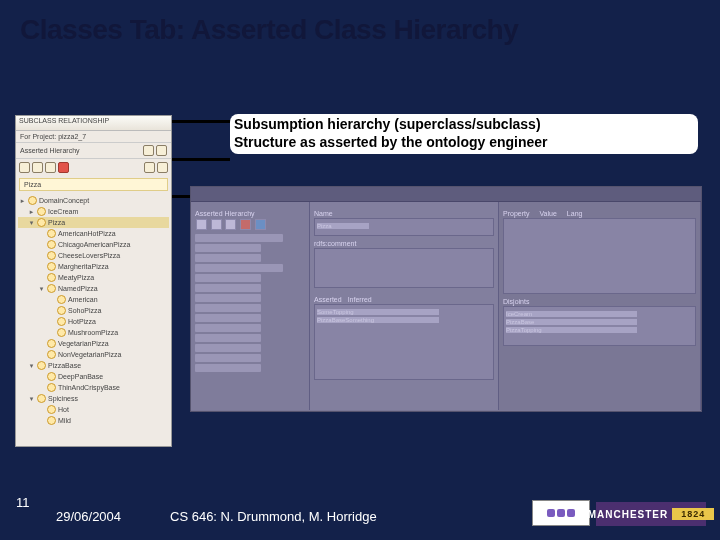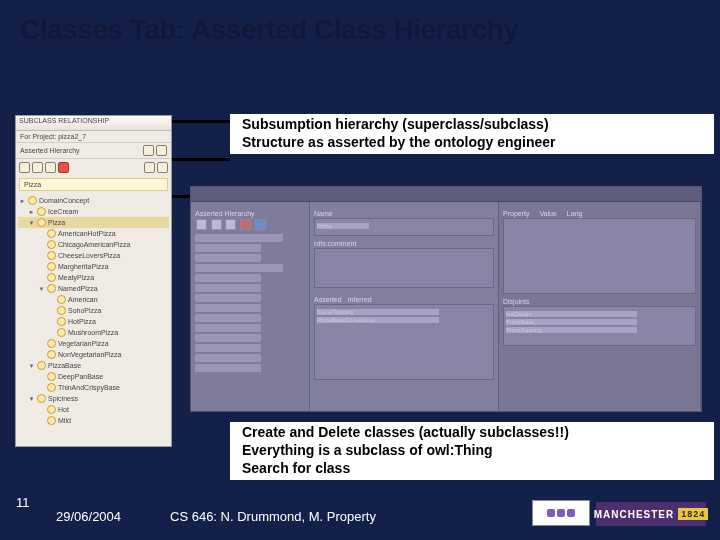--- a/index.html
+++ b/index.html
@@ -2,21 +2,21 @@
 <html><head>
 <meta charset="utf-8">
 <style>
   html,body{margin:0;padding:0;width:720px;height:540px;overflow:hidden;
     background:#13214a;font-family:Arial,Helvetica,sans-serif;color:#000;}
   .slide{position:relative;width:720px;height:540px;}
   .title{position:absolute;top:14px;left:20px;color:#11173a;
     font-size:28px;font-weight:bold;letter-spacing:-0.5px;}
   
   .anno{position:absolute;color:#000;font-size:14px;font-weight:bold;
-    background:#fff;padding:2px 12px;}
+    background:#fff;padding:2px 4px;border-radius:8px;}
   .anno p{margin:0 0 2px 0;}
   .anno1{top:114px;left:230px;width:460px;}
   .anno2{top:422px;left:230px;width:460px;}
   
   .arrow{position:absolute;height:0;border-top:3px solid #000;}
   .arrow::before{content:"";position:absolute;left:-10px;top:-7px;
     border:7px solid transparent;border-right:10px solid #000;}
   .arrowA{top:120px;left:138px;width:92px;}
   .arrowB{top:158px;left:138px;width:92px;}
   .arrowC{top:195px;left:138px;width:92px;}
@@ -64,42 +64,37 @@
   .slidenum{position:absolute;left:16px;bottom:20px;color:#fff;font-size:13px;}
   .date{position:absolute;left:56px;bottom:6px;color:#fff;font-size:13px;}
   .course{position:absolute;left:170px;bottom:6px;color:#fff;font-size:13px;}
   .logo{position:absolute;bottom:4px;height:24px;display:flex;align-items:center;
     font-size:10px;color:#fff;}
   .logoA{right:130px;width:56px;background:#fff;border:1px solid #888;
     justify-content:center;}
   .logoA .g{width:8px;height:8px;margin:1px;background:#7a5bbf;border-radius:2px;}
   .logoB{right:14px;width:110px;background:#4b2f6f;justify-content:center;
     font-weight:bold;letter-spacing:1px;}
-  .logoB .yr{background:#e9c64a;color:#3a2a00;padding:1px 3px;margin-left:4px;
+  .logoB .yr{background:#e9c64a;color:#3a2a00;padding:1px 9px;margin-left:4px;
     font-size:9px;}
 </style>
 </head>
 <body>
 
 <div class="slide">
   <div class="title">Classes Tab: Asserted Class Hierarchy</div>
 
   <div class="arrow arrowA"></div>
   <div class="arrow arrowB"></div>
   <div class="arrow arrowC"></div>
   <div class="arrow arrowD"></div>
 
   <div class="anno anno1">
     <p>Subsumption hierarchy (superclass/subclass)</p>
     <p>Structure as asserted by the ontology engineer</p>
-  </div>
-  <div class="anno anno2">
-    <p>Create and Delete classes (actually subclasses!!)</p>
-    <p>Everything is a subclass of owl:Thing</p>
-    <p>Search for class</p>
   </div>
 
   <div class="panel">
     <div class="hdr">SUBCLASS RELATIONSHIP</div>
     <div class="sub">
       <span>For Project: </span>
       <span>pizza2_7</span>
     </div>
     <div class="sub" style="display:flex;justify-content:space-between;align-items:center;">
       <span>Asserted Hierarchy</span>
@@ -285,21 +280,21 @@
           <div class="ln">PizzaBase</div>
           <div class="ln">PizzaTopping</div>
         </div>
       </div>
     </div>
   </div>
 
   <div class="footer">
     <span class="slidenum">11</span>
     <span class="date">29/06/2004</span>
-    <span class="course">CS 646: N. Drummond, M. Property</span>
+    <span class="course">CS 646: N. Drummond, M. Horridge</span>
     <div class="logo logoA">
       <span class="g"></span>
         <span class="g"></span>
         <span class="g"></span>
     </div>
     <div class="logo logoB">
       <span>MANCHESTER</span>
       <span class="yr">1824</span>
     </div>
   </div>

